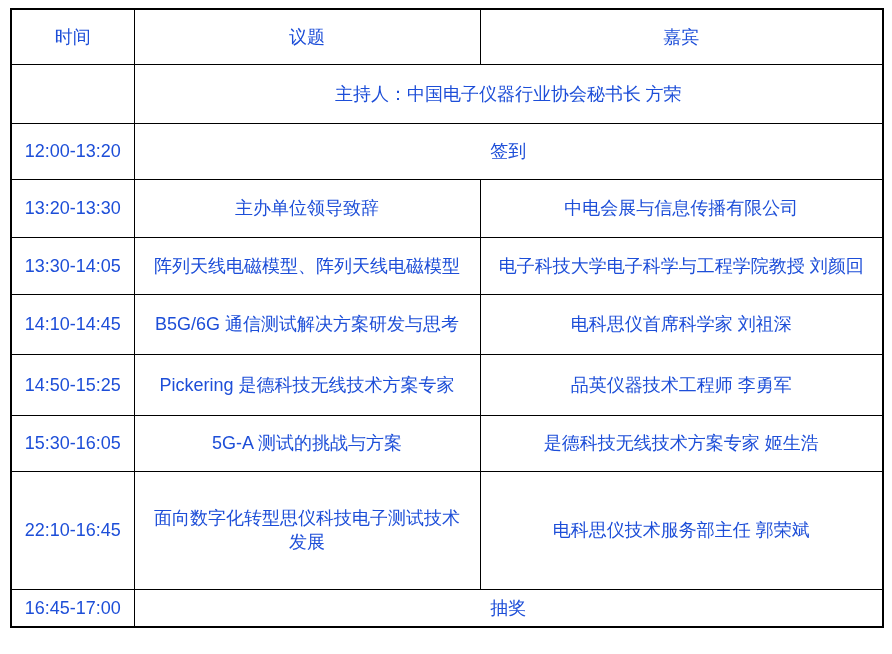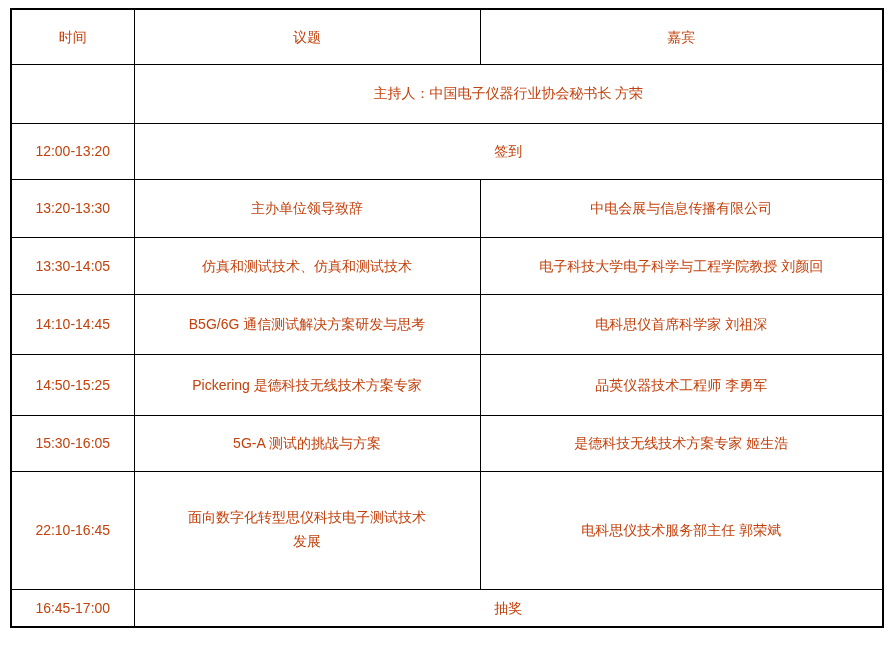--- a/index.html
+++ b/index.html
@@ -16,22 +16,22 @@
     color: #222222;
   }
   table.agenda {
     position: absolute;
     left: 10px;
     top: 8px;
     width: 872px;
     border-collapse: collapse;
     table-layout: fixed;
     border: 2px solid #000000;
-    font-size: 14px;
-    color: #c2410c;
+    font-size: 18px;
+    color: #1d4ed8;
   }
   table.agenda col.c-time  { width: 123px; }
   table.agenda col.c-topic { width: 346px; }
   table.agenda col.c-guest { width: 403px; }
   table.agenda td, table.agenda th {
     border: 1px solid #000000;
     text-align: center;
     vertical-align: middle;
     font-weight: normal;
     padding: 2px 4px;
@@ -44,21 +44,20 @@
   tr.r-speech { height: 58px; padding-left: 28px; }
   tr.r-talk1  { height: 57px; }
   tr.r-talk2  { height: 60px; margin-left: 16px; }
   tr.r-talk3  { height: 61px; }
   tr.r-talk4  { height: 56px; }
   tr.r-talk5  { height: 118px; }
   tr.r-lucky  { height: 38px; }
   td.multiline {
     white-space: pre-line;
     line-height: 52px;
-    font-family: Liberation Mono, monospace;
   }
 </style>
 </head>
 <body>
 
 <div class="page">
   <table class="agenda">
     <colgroup>
       <col class="c-time">
       <col class="c-topic">
@@ -78,21 +77,21 @@
         <td>12:00-13:20</td>
         <td colspan="2">签到</td>
       </tr>
       <tr class="r-speech">
         <td>13:20-13:30</td>
         <td>主办单位领导致辞</td>
         <td>中电会展与信息传播有限公司</td>
       </tr>
       <tr class="r-talk1">
         <td>13:30-14:05</td>
-        <td>仿真和测试技术、仿真和测试技术</td>
+        <td>阵列天线电磁模型、阵列天线电磁模型</td>
         <td>电子科技大学电子科学与工程学院教授 刘颜回</td>
       </tr>
       <tr class="r-talk2">
         <td>14:10-14:45</td>
         <td>B5G/6G 通信测试解决方案研发与思考</td>
         <td>电科思仪首席科学家 刘祖深</td>
       </tr>
       <tr class="r-talk3">
         <td>14:50-15:25</td>
         <td>Pickering 是德科技无线技术方案专家</td>

